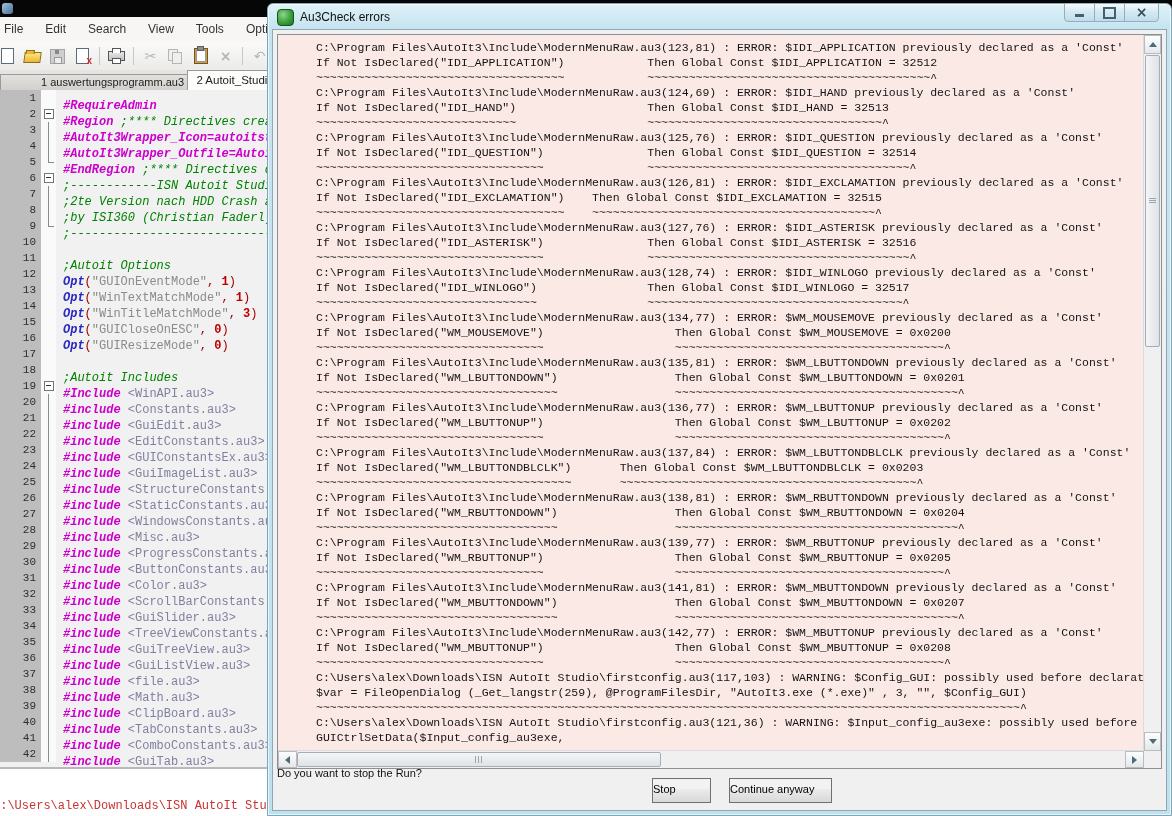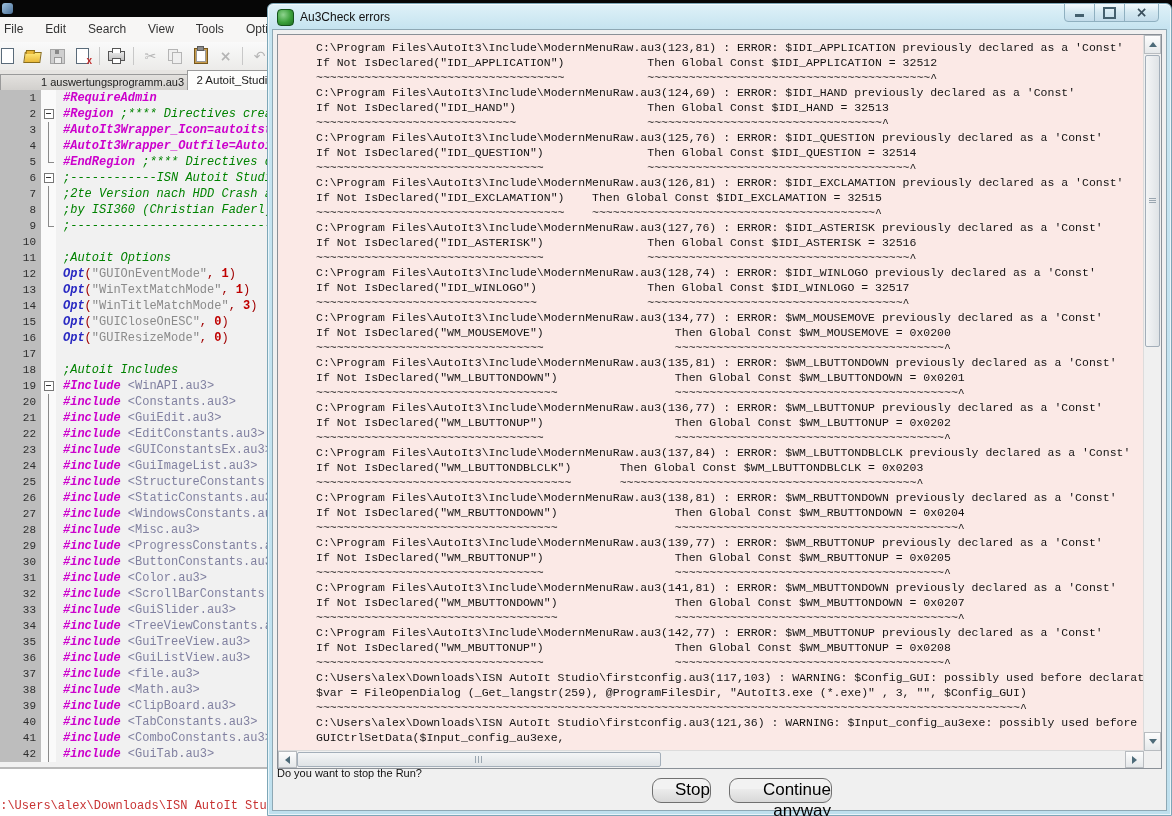--- a/index.html
+++ b/index.html
@@ -48,21 +48,21 @@
   .e-body{position:absolute;left:0;top:90px;width:100%;bottom:48px;background:#f1f1f1;overflow:hidden;}
   .crow{height:16px;display:flex;}
   .gut{width:36px;flex:0 0 auto;background:#bdbdbd;color:#2e2e2e;text-align:right;padding-right:5px;
        font:11px "Liberation Mono",monospace;line-height:16px;}
   .foldc{width:15px;flex:0 0 auto;background:#fafafa;position:relative;}
   .fold-line::before{content:"";position:absolute;left:7px;top:0;bottom:0;width:1px;background:#8a8a8a;}
   .fold-end::before{content:"";position:absolute;left:7px;top:0;height:9px;width:1px;background:#8a8a8a;}
   .fold-end::after{content:"";position:absolute;left:7px;top:8px;width:6px;height:1px;background:#8a8a8a;}
   .fold-box::before{content:"";position:absolute;left:3px;top:3px;width:8px;height:8px;background:#fff;border:1px solid #777;}
   .fold-box::after{content:"";position:absolute;left:5px;top:7px;width:5px;height:1px;background:#333;}
-  .codeln{font:12px "Liberation Mono",monospace;line-height:16px;white-space:pre;padding-left:7px;color:#222;}
+  .codeln{font:12px "Liberation Mono",monospace;line-height:16px;white-space:pre;padding-left:7px;color:#222;margin-top:8px;}
   .tok-pp{color:#cc00cc;font-weight:bold;font-style:italic;}
   .tok-com{color:#008200;font-style:italic;}
   .tok-kw{color:#2929c2;font-weight:bold;font-style:italic;}
   .tok-str{color:#8a8a8a;}
   .tok-num{color:#c00000;font-weight:bold;}
   .tok-pun{color:#a00000;}
   .tok-inc{color:#8080a0;}
   .e-output{position:absolute;left:0;bottom:0;width:100%;height:47px;background:#fff;border-top:2px solid #b9b9b9;
        font:12px "Liberation Mono",monospace;white-space:pre;overflow:hidden;}
   .out-err{color:#c83232;margin-left:-7px;line-height:15px;padding-top:2px;}
@@ -98,22 +98,22 @@
   .tri-right{border-width:4px 0 4px 5px;border-color:transparent transparent transparent #4d6b79;}
   .v-thumb{position:absolute;left:1px;right:1px;top:20px;height:290px;border:1px solid #a3aeb9;border-radius:2px;
        background:linear-gradient(90deg,#f4f5f6,#dfe3e6);}
   .v-grip{position:absolute;left:3px;right:3px;top:141px;}
   .v-grip div{height:1px;background:#9aa6b0;margin:1px 0;}
   .h-thumb{position:absolute;top:1px;bottom:1px;left:19px;width:362px;border:1px solid #a3aeb9;border-radius:2px;
        background:linear-gradient(#f4f5f6,#dfe3e6);}
   .h-grip{position:absolute;top:3px;bottom:3px;left:176px;display:flex;}
   .h-grip div{width:1px;background:#9aa6b0;margin:0 1px;}
   .d-question{position:absolute;left:4px;top:737px;font-size:11px;color:#111;}
-  .btn{position:absolute;top:748px;height:23px;border:1px solid #707070;border-radius:9px;color:#000;
-       background:linear-gradient(#f2f2f2 45%,#ebebeb 45%,#d8d8d8);font-size:17px;text-align:right;line-height:21px;
+  .btn{position:absolute;top:748px;height:23px;border:1px solid #707070;border-radius:0;color:#000;
+       background:linear-gradient(#f2f2f2 45%,#ebebeb 45%,#d8d8d8);font-size:11px;text-align:left;line-height:21px;
        font-family:"Liberation Sans",sans-serif;}
   #stop-btn{left:379px;width:57px;}
   #continue-btn{left:456px;width:101px;}
 </style>
 </head>
 <body>
 
 <div id="editor-window">
   <div class="e-title">
     <div class="e-title-icon"></div>

